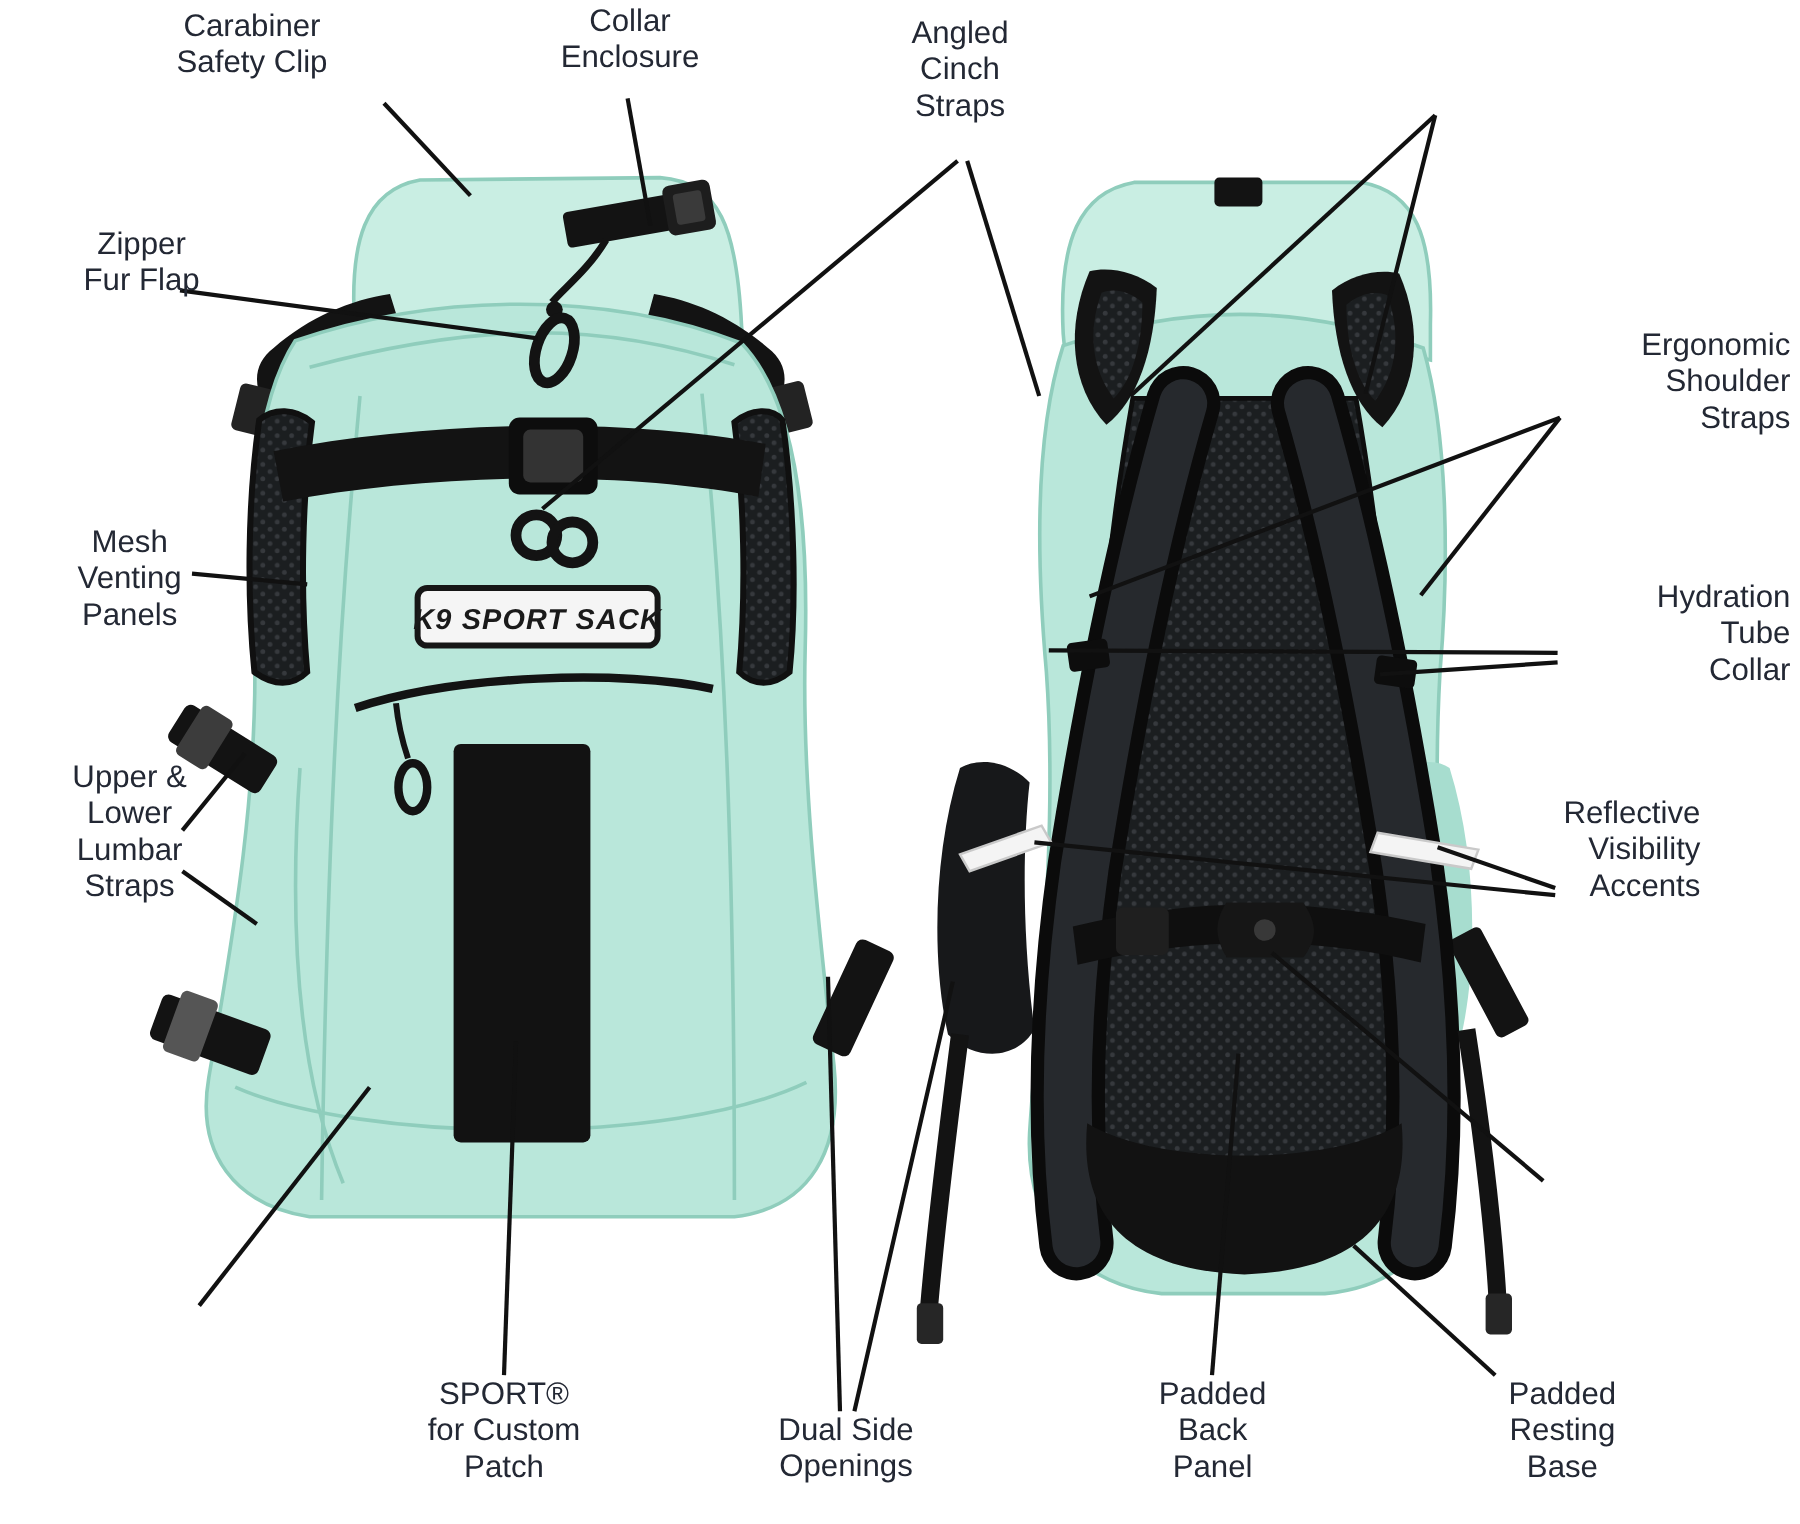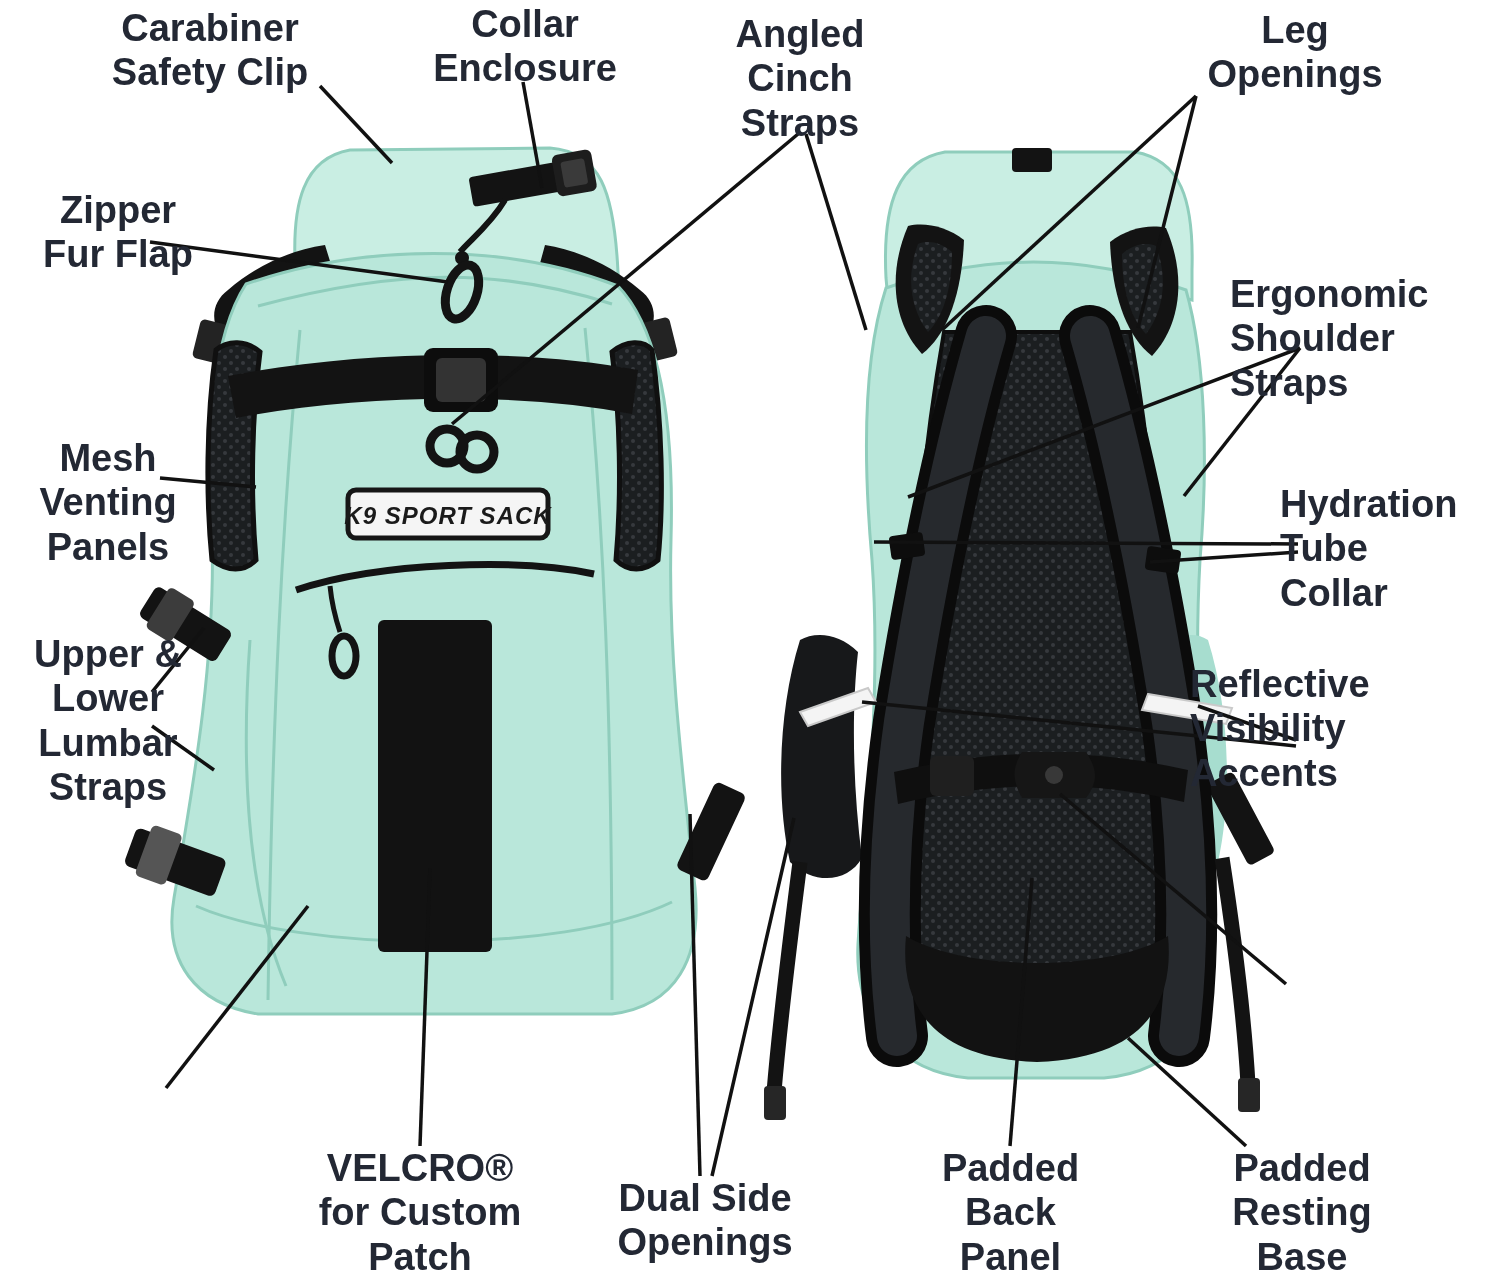--- a/index.html
+++ b/index.html
@@ -5,28 +5,28 @@
   html,body{margin:0;padding:0;background:#ffffff;}
   .stage{
     position:relative;width:1500px;height:1270px;
     background:var(--color-background,#ffffff);
     overflow:hidden;
     font-family:"Liberation Sans",sans-serif;
   }
   .stage svg{position:absolute;left:0;top:0;}
   .callout{
     position:absolute;
-    font-weight:700;
-    font-size:38px;
+    font-weight:400;
+    font-size:26px;
     line-height:1.17;
     color:var(--color-text,#232834);
     white-space:pre-line;
   }
   .ta-c{text-align:center}
-  .ta-r{text-align:left}
+  .ta-r{text-align:right}
   .ta-l{text-align:center}
 </style>
 </head>
 <body>
 
 <div class="stage">
 
   <svg width="1500" height="1270" viewBox="0 0 1500 1270">
     <defs>
       <pattern id="meshPanel" width="12" height="12" patternUnits="userSpaceOnUse">
@@ -166,41 +166,39 @@
     </g>
   </svg>
 
   <div class="callout ta-c" style="left:70px;top:6px;width:280px">Carabiner
 Safety Clip</div>
   <div class="callout ta-c" style="left:425px;top:2px;width:200px">Collar
 Enclosure</div>
   <div class="callout ta-c" style="left:705px;top:12px;width:190px">Angled
 Cinch
 Straps</div>
-  <div class="callout ta-c" style="left:1185px;top:8px;width:220px">Leg
-Openings</div>
   <div class="callout ta-l" style="left:8px;top:188px;width:220px">Zipper
 Fur Flap</div>
   <div class="callout ta-r" style="left:1230px;top:272px;width:262px">Ergonomic
 Shoulder
 Straps</div>
   <div class="callout ta-l" style="left:8px;top:436px;width:200px">Mesh
 Venting
 Panels</div>
   <div class="callout ta-r" style="left:1280px;top:482px;width:212px">Hydration
 Tube
 Collar</div>
   <div class="callout ta-l" style="left:8px;top:632px;width:200px">Upper &amp;
 Lower
 Lumbar
 Straps</div>
   <div class="callout ta-r" style="left:1190px;top:662px;width:227px">Reflective
 Visibility
 Accents</div>
-  <div class="callout ta-c" style="left:290px;top:1146px;width:260px">VELCRO®
+  <div class="callout ta-c" style="left:290px;top:1146px;width:260px">SPORT®
 for Custom
 Patch</div>
   <div class="callout ta-c" style="left:585px;top:1176px;width:240px">Dual Side
 Openings</div>
   <div class="callout ta-c" style="left:908px;top:1146px;width:205px">Padded
 Back
 Panel</div>
   <div class="callout ta-c" style="left:1182px;top:1146px;width:240px">Padded
 Resting
 Base</div>

